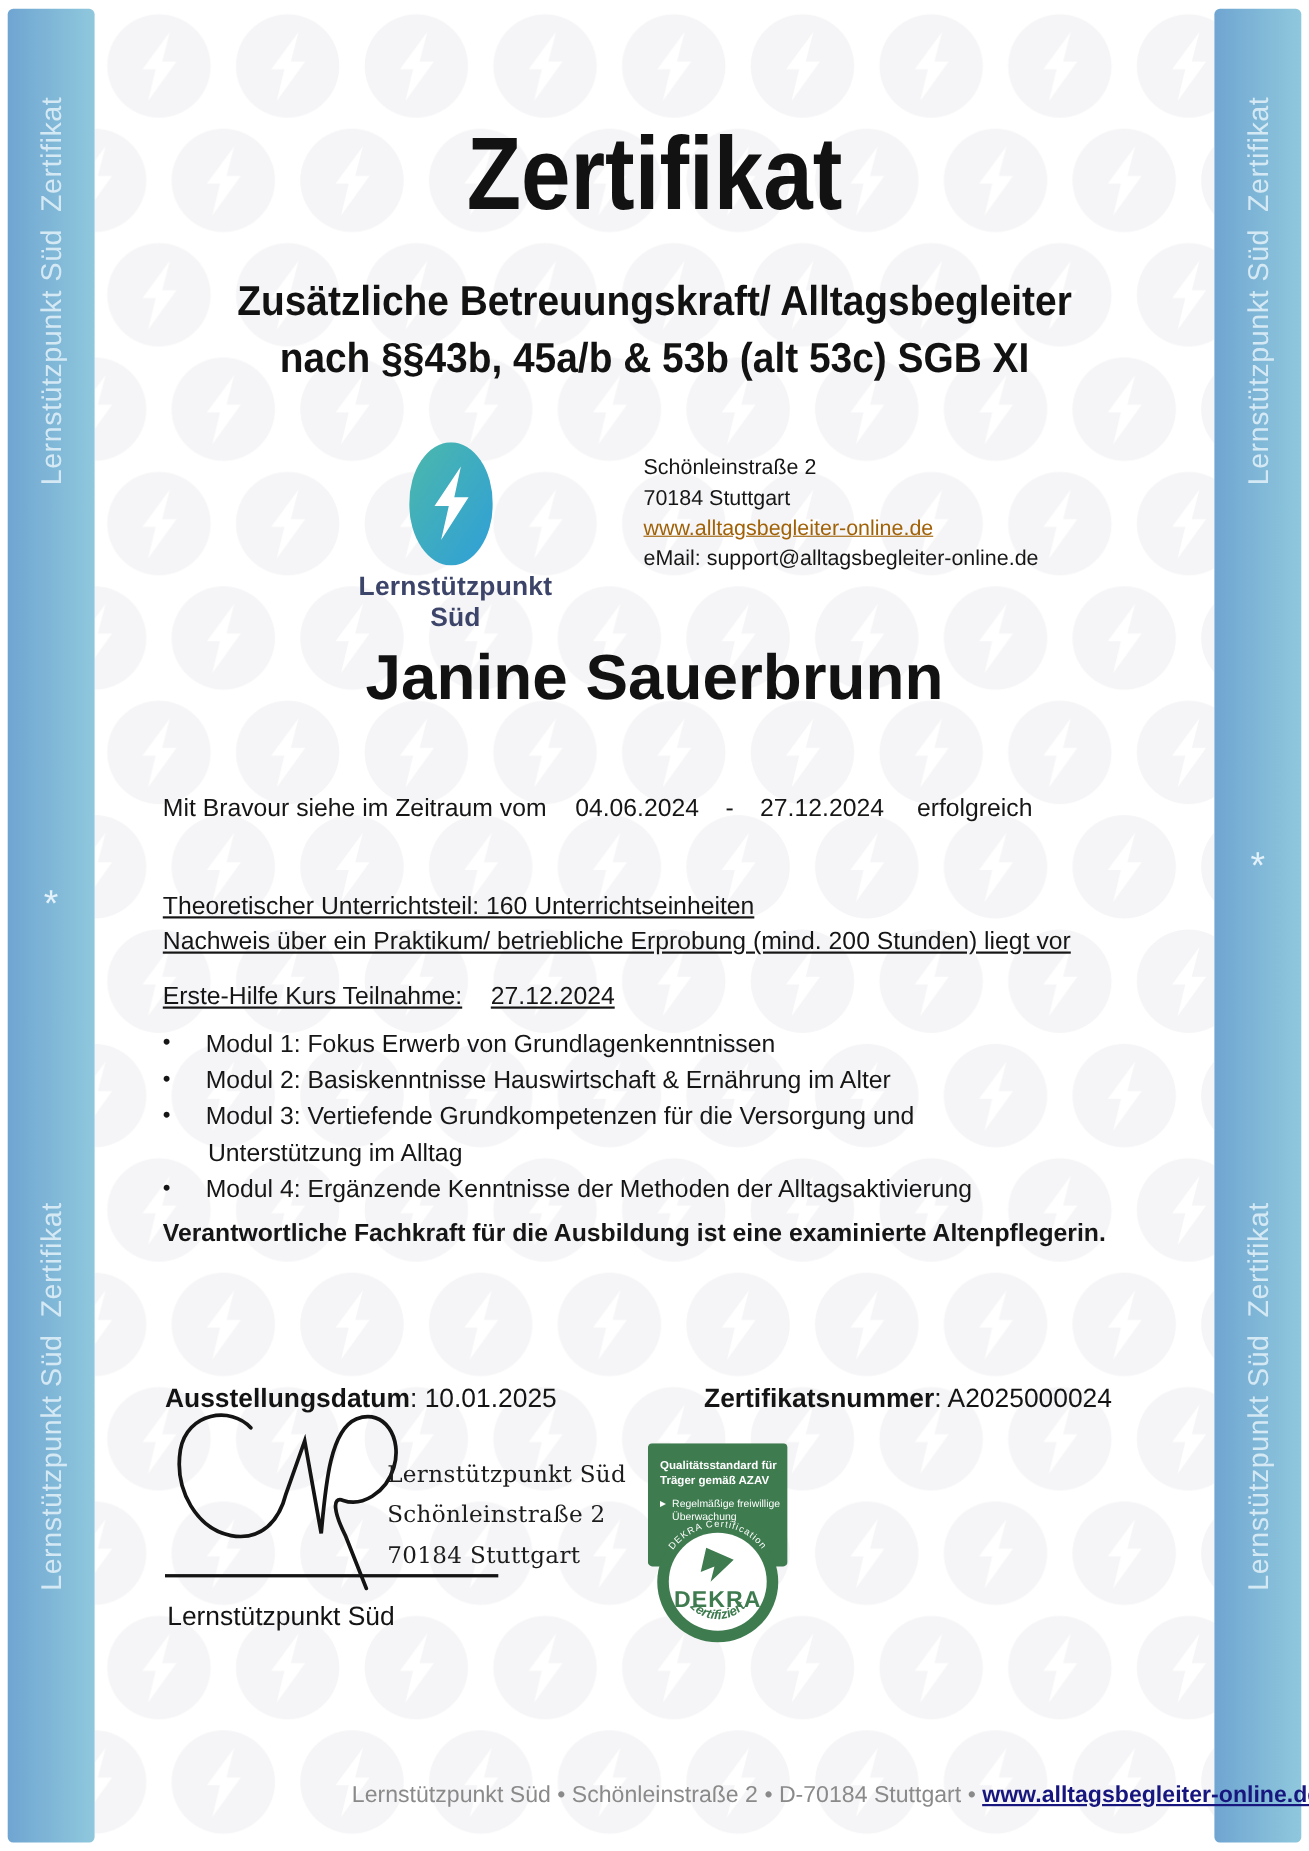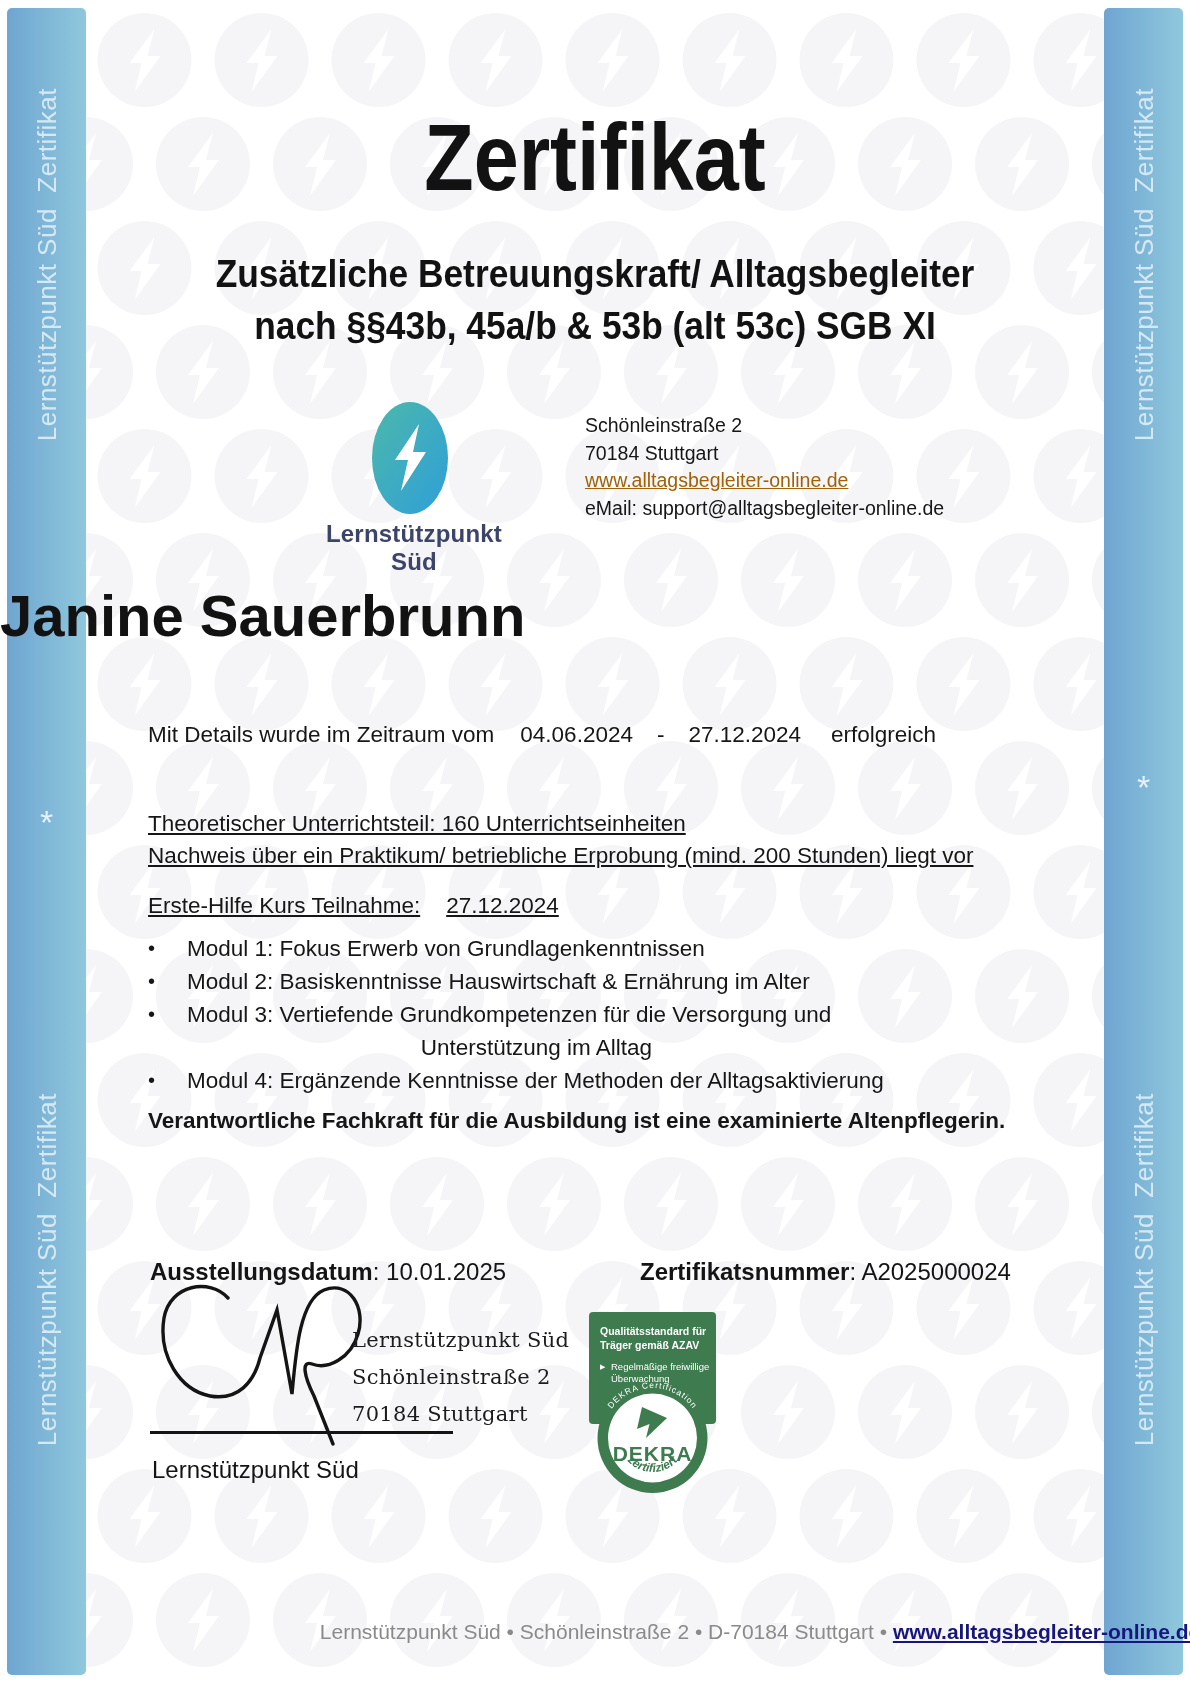--- a/index.html
+++ b/index.html
@@ -25,35 +25,35 @@
          font-size:94px;font-weight:bold;color:#121212;transform:scaleX(.86);line-height:1.1;}
   .subtitle{position:absolute;top:248px;left:0;width:100%;text-align:center;
             font-size:38px;font-weight:bold;color:#121212;line-height:52px;transform:scaleX(.93);}
   
   .logo-svg{position:absolute;left:372px;top:402px;}
   .brand-name{position:absolute;left:300px;top:520px;width:228px;text-align:center;
               font-size:24px;font-weight:600;color:#3c4569;letter-spacing:.2px;}
   .address{position:absolute;left:585px;top:412px;font-size:19.5px;line-height:27.5px;color:#161616;}
   .address a{color:#a16207;text-decoration:underline;}
   
-  .recipient{position:absolute;top:582px;left:0;width:100%;
+  .recipient{position:absolute;top:582px;left:0;width:100%;text-align:center;
              font-size:58px;font-weight:bold;color:#121212;}
   
   .bodytxt{font-size:22.5px;color:#161616;}
   .intro{position:absolute;left:148px;top:718px;line-height:34.5px;}
   .d-from{margin-left:26px;}
   .d-sep{margin:0 24px;}
   .d-suffix{margin-left:30px;}
   .details{position:absolute;left:148px;top:808px;line-height:32px;text-decoration:underline;}
   .firstaid{margin-top:18px;}
   .fa-date{margin-left:26px;}
   .modules{position:absolute;left:148px;top:932px;line-height:33px;}
   .mod-row{display:flex;}
   .mod-bullet{width:39px;font-size:20px;}
-  .mod-cont{padding-left:41px;text-align:center;}
+  .mod-cont{padding-left:41px;}
   .responsible{position:absolute;left:148px;top:1108px;font-weight:bold;}
   
   .issue{position:absolute;left:150px;top:1258px;font-size:24px;color:#141414;text-align:center;}
   .issue b{font-weight:bold;}
   .issue .num{position:absolute;left:490px;top:0;white-space:nowrap;}
   
   .sig-svg{position:absolute;left:140px;top:1268px;}
   .hand{position:absolute;left:352px;top:1322px;font-family:"DejaVu Serif",serif;
         font-size:21px;line-height:37px;color:#1c1c1c;letter-spacing:.3px;}
   .sig-line{position:absolute;left:150px;top:1431px;width:303px;height:3px;background:#141414;}
@@ -125,21 +125,21 @@
       <div>Schönleinstraße 2</div>
       <div>70184 Stuttgart</div>
       <div><a href="#">www.alltagsbegleiter-online.de</a></div>
       <div>eMail: support@alltagsbegleiter-online.de</div>
     </div>
 
     <div class="recipient">Janine Sauerbrunn</div>
 
     <div class="intro bodytxt">
       <div>
-        <span>Mit Details wurde im Zeitraum vom</span><span class="d-from">04.06.2024</span><span class="d-sep">-</span><span>27.12.2024</span><span class="d-suffix">erfolgreich</span>
+        <span>Mit Bravour siehe im Zeitraum vom</span><span class="d-from">04.06.2024</span><span class="d-sep">-</span><span>27.12.2024</span><span class="d-suffix">erfolgreich</span>
       </div>
     </div>
 
     <div class="details bodytxt">
       <div>Theoretischer Unterrichtsteil: 160 Unterrichtseinheiten</div>
       <div>Nachweis über ein Praktikum/ betriebliche Erprobung (mind. 200 Stunden) liegt vor</div>
       <div class="firstaid">
         <span>Erste-Hilfe Kurs Teilnahme:</span><span class="fa-date">27.12.2024</span>
       </div>
     </div>

